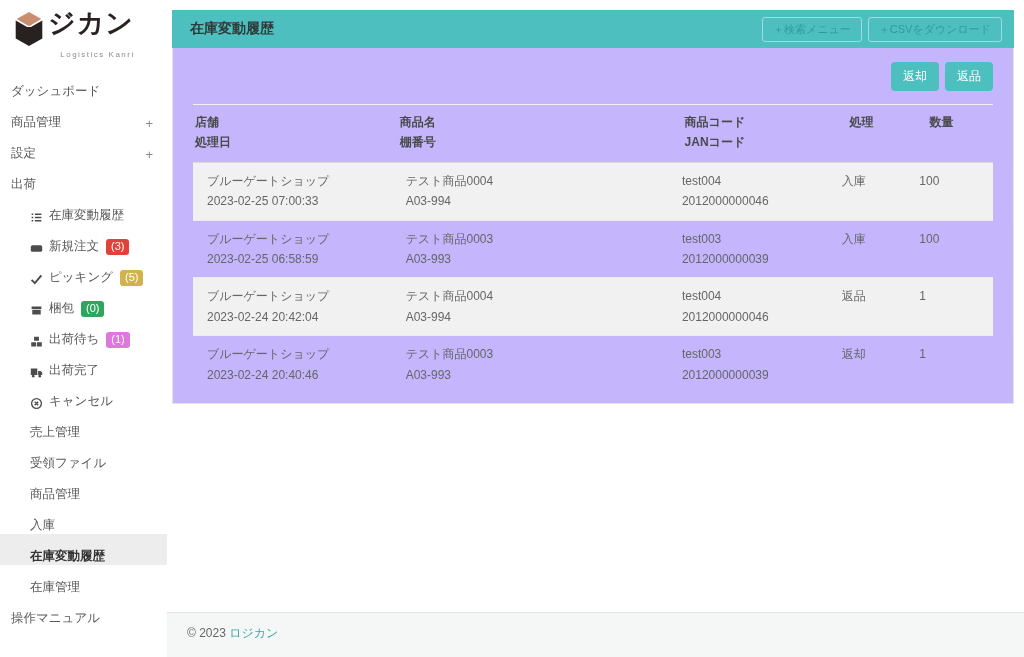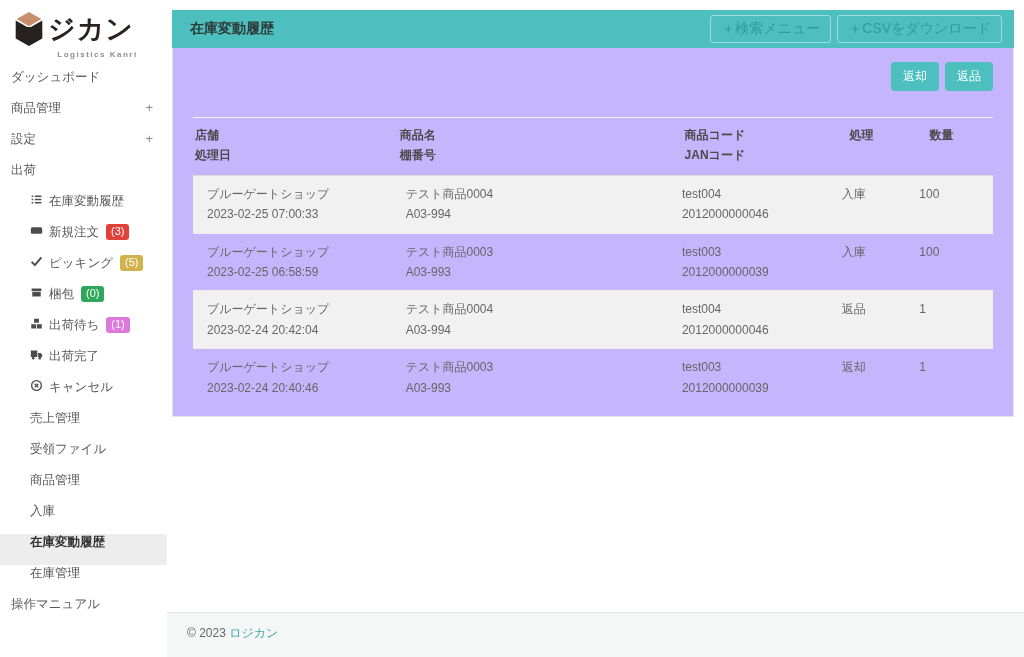--- a/index.html
+++ b/index.html
@@ -2,48 +2,48 @@
 <html><head>
 <meta charset="utf-8">
 <style>
   * { margin: 0; padding: 0; box-sizing: border-box; }
   html, body { width: 1024px; height: 657px; overflow: hidden; }
   body { font-family: "Liberation Sans", "DejaVu Sans", sans-serif; background: #fff; }
   .app { display: flex; width: 100%; height: 100%; }
 
   
   .sidebar { width: 167px; background: #fff; flex-shrink: 0; padding-top: 8px; }
-  .brand { display: flex; align-items: center; padding: 2px 10px 0 10px; cursor: pointer; }
+  .brand { display: flex; align-items: flex-start; padding: 2px 10px 0 10px; cursor: pointer; }
   .brand-cube { width: 38px; height: 38px; flex-shrink: 0; }
   .brand-name { font-size: 27px; font-weight: bold; color: #2a2220; letter-spacing: 1px; line-height: 1; }
-  .brand-sub { font-size: 8px; color: #8d8d8d; letter-spacing: 1.5px; text-align: center; margin: 2px 0 10px 28px; font-weight: bold; }
-  .nav-item { height: 31px; display: flex; align-items: flex-start; padding-left: 11px; font-size: 12.5px; color: #595959; cursor: pointer; white-space: nowrap; }
+  .brand-sub { font-size: 8px; color: #8d8d8d; letter-spacing: 1.5px; text-align: center; margin: 2px 0 10px 28px; }
+  .nav-item { height: 31px; display: flex; align-items: flex-end; padding-left: 11px; font-size: 12.5px; color: #595959; cursor: pointer; white-space: nowrap; }
   .nav-item.sub { padding-left: 30px; }
   .nav-item.active { background: #ededed; font-weight: bold; color: #333; }
   .nav-item .ic { width: 19px; display: inline-flex; align-items: center; flex-shrink: 0; }
   .nav-item .ic svg { width: 13px; height: 13px; fill: #4c4c4c; stroke: #4c4c4c; }
   .expander { margin-left: auto; padding-right: 14px; color: #888; font-size: 13px; }
   .badge { margin-left: 7px; font-size: 11px; color: #fff; padding: 1px 5px 2px; border-radius: 3px; line-height: 1.2; }
   .badge-red { background: #e0413a; }
   .badge-yellow { background: #d1b24c; }
   .badge-green { background: #2ea65c; }
   .badge-pink { background: #dd79da; }
 
   
   .main { flex: 1; display: flex; flex-direction: column; background: #fff; min-width: 0; }
   .page-header { margin: 10px 10px 0 5px; height: 38px; background: #4dbfbf; display: flex; align-items: center; padding: 0 12px 0 18px; }
   .page-title { font-size: 14px; font-weight: bold; color: #2e3b3b; }
   .header-actions { margin-left: auto; display: flex; gap: 6px; }
-  .ghost-btn { background: transparent; border: 1px solid rgba(255,255,255,0.45); color: #2f9c9c; font-size: 14px; padding: 4px 10px; border-radius: 3px; cursor: pointer; font-family: inherit; }
+  .ghost-btn { background: transparent; border: 1px solid rgba(255,255,255,0.45); color: #2f9c9c; font-size: 11px; padding: 4px 10px; border-radius: 3px; cursor: pointer; font-family: inherit; }
 
   .card { margin: 0 10px 0 5px; border: 1px solid #e4e4e4; border-top: none; background: #c4b5fd; }
   .card-actions { display: flex; justify-content: flex-end; gap: 6px; padding: 14px 20px 13px; }
   .teal-btn { background: #4dbfbf; color: #fff; border: none; font-size: 12px; padding: 6px 12px; border-radius: 4px; cursor: pointer; font-family: inherit; }
 
-  .table { margin: 13px 20px 10px; font-size: 12px; }
+  .table { margin: 0 20px 10px; font-size: 12px; }
   .trow, .thead { display: grid; grid-template-columns: 25.6% 35.6% 20.6% 10% 1fr; }
   .thead { border-top: 1px solid #f0f0f0; border-bottom: 1px solid #dcdcdc; padding: 7px 0 9px; color: #4a4a4a; font-weight: bold; line-height: 1.7; }
   .trow { padding: 8px 12px; line-height: 1.7; color: #666; border-bottom: 1px solid #ececec; }
   .trow:last-child { border-bottom: none; }
   .trow.striped { background: #f1f1f1; }
   .td, .th { padding-left: 2px; }
 
   .spacer { flex: 1; }
   .page-footer { border-top: 1px solid #e3e5e5; background: #f5f6f6; padding: 12px 20px 15px; font-size: 12px; color: #666; }
   .page-footer a { color: #3aa9a9; text-decoration: none; cursor: pointer; font-family: Liberation Serif, serif; }

